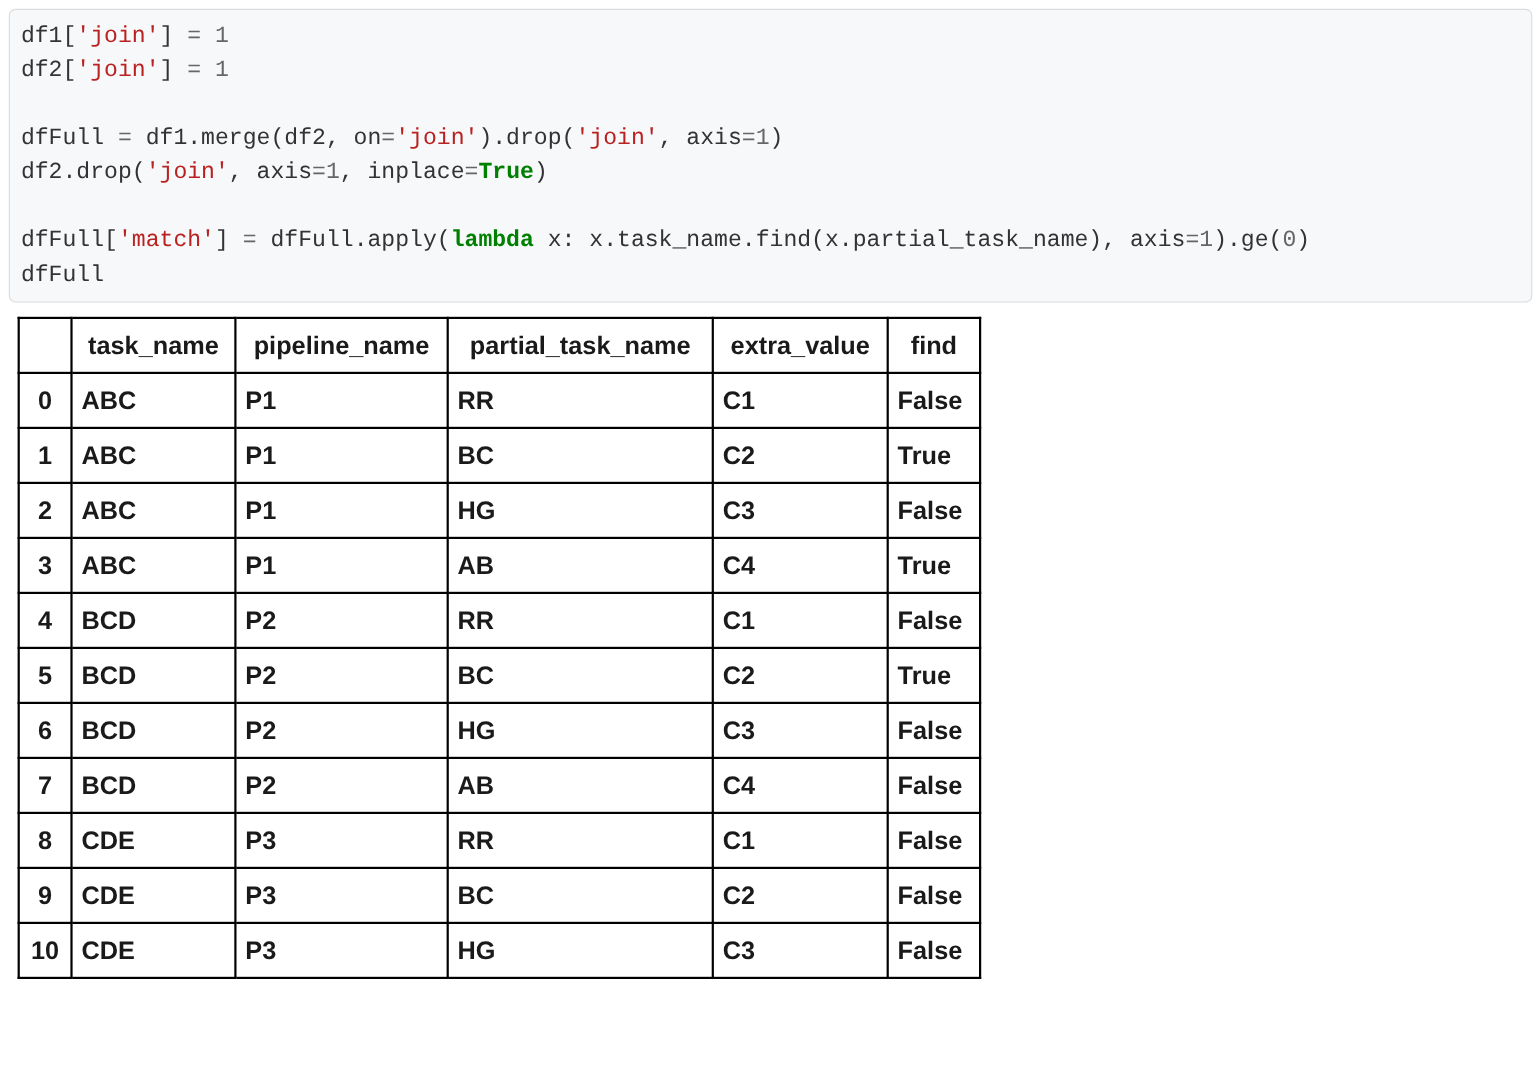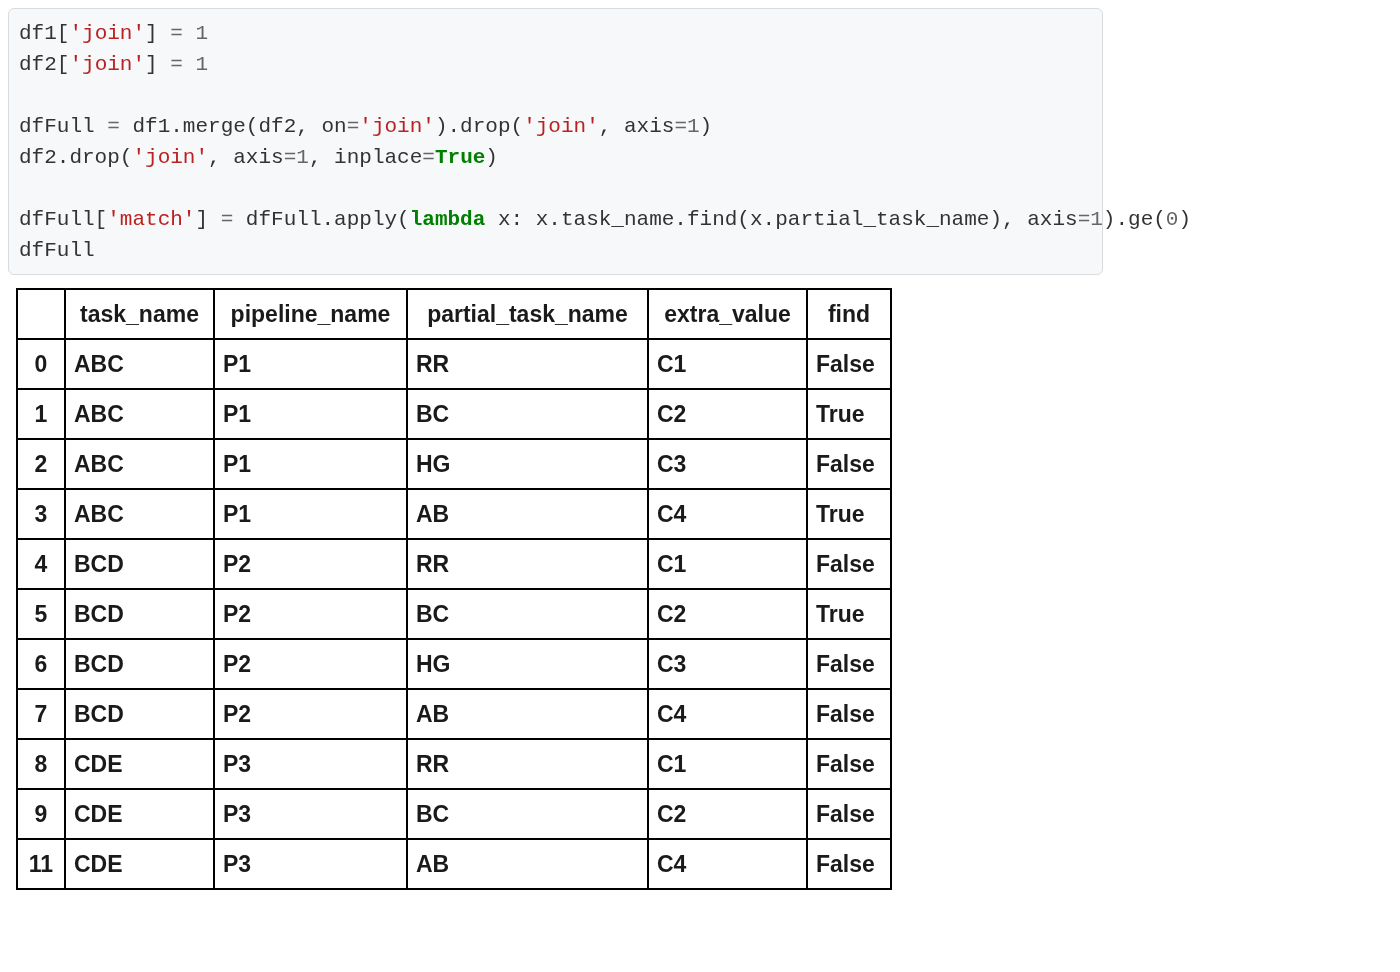--- a/index.html
+++ b/index.html
@@ -9,21 +9,21 @@
     width: 1400px;
     height: 972px;
     overflow: hidden;
     font-family: "Liberation Sans", sans-serif;
   }
 
   
   .code-cell {
     box-sizing: border-box;
     margin: 8px 7px 0 8px;
-    width: 1095px;
+    width: 1385px;
     min-height: 265px;
     background: var(--code-bg, #f6f8fa);
     border: 1px solid var(--code-border, #d9dcdf);
     border-radius: 6px;
     padding: 9px 12px 8px 10px;
   }
   .code {
     margin: 0;
     font-family: "Liberation Mono", "DejaVu Sans Mono", monospace;
     font-size: 21px;
@@ -178,22 +178,22 @@
         </tr>
         <tr>
           <th class="idx">9</th>
           <td>CDE</td>
           <td>P3</td>
           <td>BC</td>
           <td>C2</td>
           <td>False</td>
         </tr>
         <tr>
-          <th class="idx">11</th>
+          <th class="idx">10</th>
           <td>CDE</td>
           <td>P3</td>
-          <td>AB</td>
-          <td>C4</td>
+          <td>HG</td>
+          <td>C3</td>
           <td>False</td>
         </tr>
       </tbody>
   </table>
 </div>
 
 </body></html>

